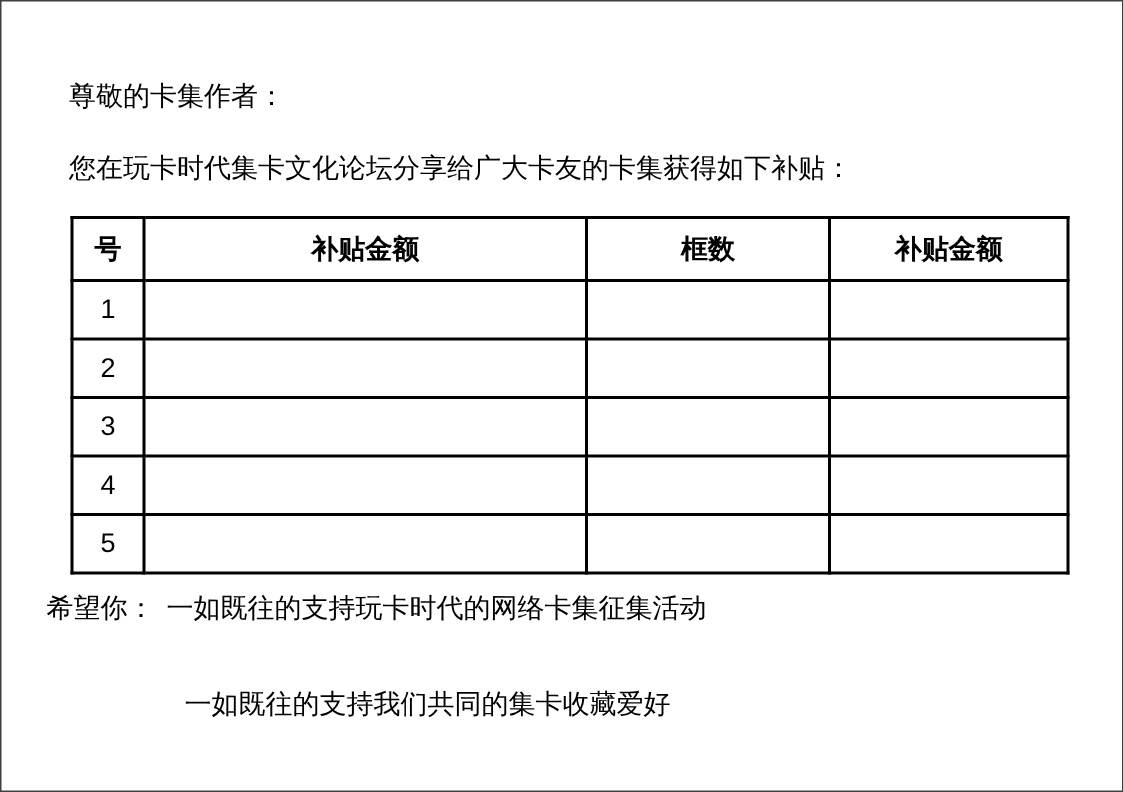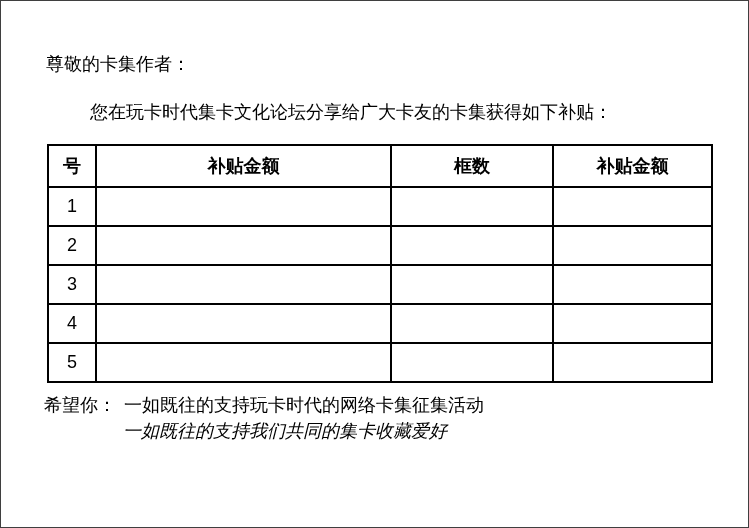--- a/index.html
+++ b/index.html
@@ -19,21 +19,21 @@
     overflow: hidden;
   }
   .doc-line {
     position: absolute;
     font-size: 18px;
     line-height: 22px;
     white-space: nowrap;
     color: #000000;
   }
   .salutation { left: 45px; top: 52px; }
-  .intro      { left: 45px; top: 100px; margin-left: 44px; }
+  .intro      { left: 45px; top: 100px; }
 
   table.subsidy-table {
     position: absolute;
     left: 46px;
     top: 143px;
     width: 664px;
     border-collapse: collapse;
     table-layout: fixed;
   }
   table.subsidy-table th,
@@ -51,23 +51,23 @@
   }
   table.subsidy-table td {
     height: 37px; 
   }
   td.cell-no { text-align: center; }
   col.c-no     { width: 48px;  }
   col.c-name   { width: 295px; }
   col.c-frames { width: 162px; }
   col.c-amount { width: 159px; }
 
-  .closing-line1 { left: 43px;  top: 393px; }
+  .closing-line1 { left: 30px;  top: 393px; }
   .closing-line1 .closing-text { margin-left: 8px; }
-  .closing-line2 { left: 122px; top: 419px; font-style: italic; }
+  .closing-line2 { left: 122px; top: 457px; }
 </style>
 </head>
 <body>
 
 <div class="page">
 
   <div class="doc-line salutation">尊敬的卡集作者：</div>
 
   <div class="doc-line intro">您在玩卡时代集卡文化论坛分享给广大卡友的卡集获得如下补贴：</div>
 

